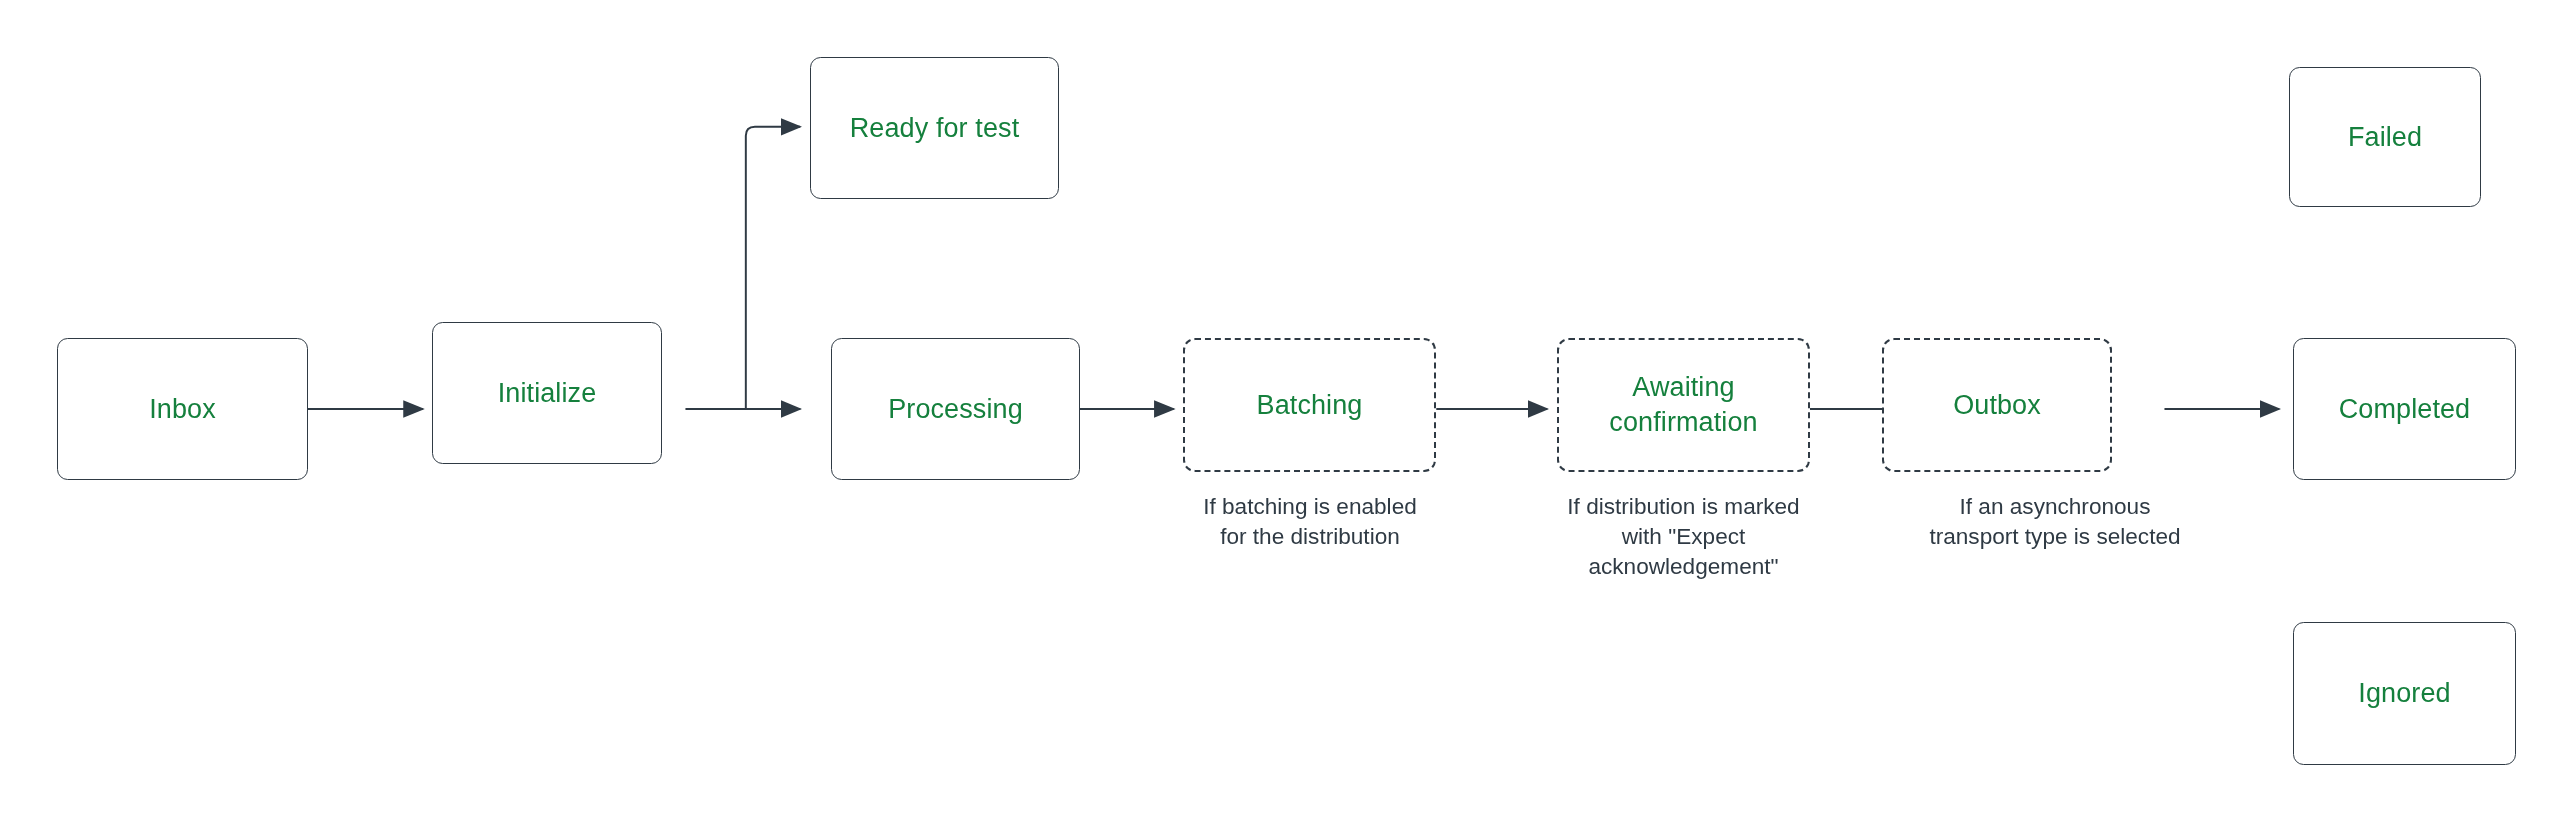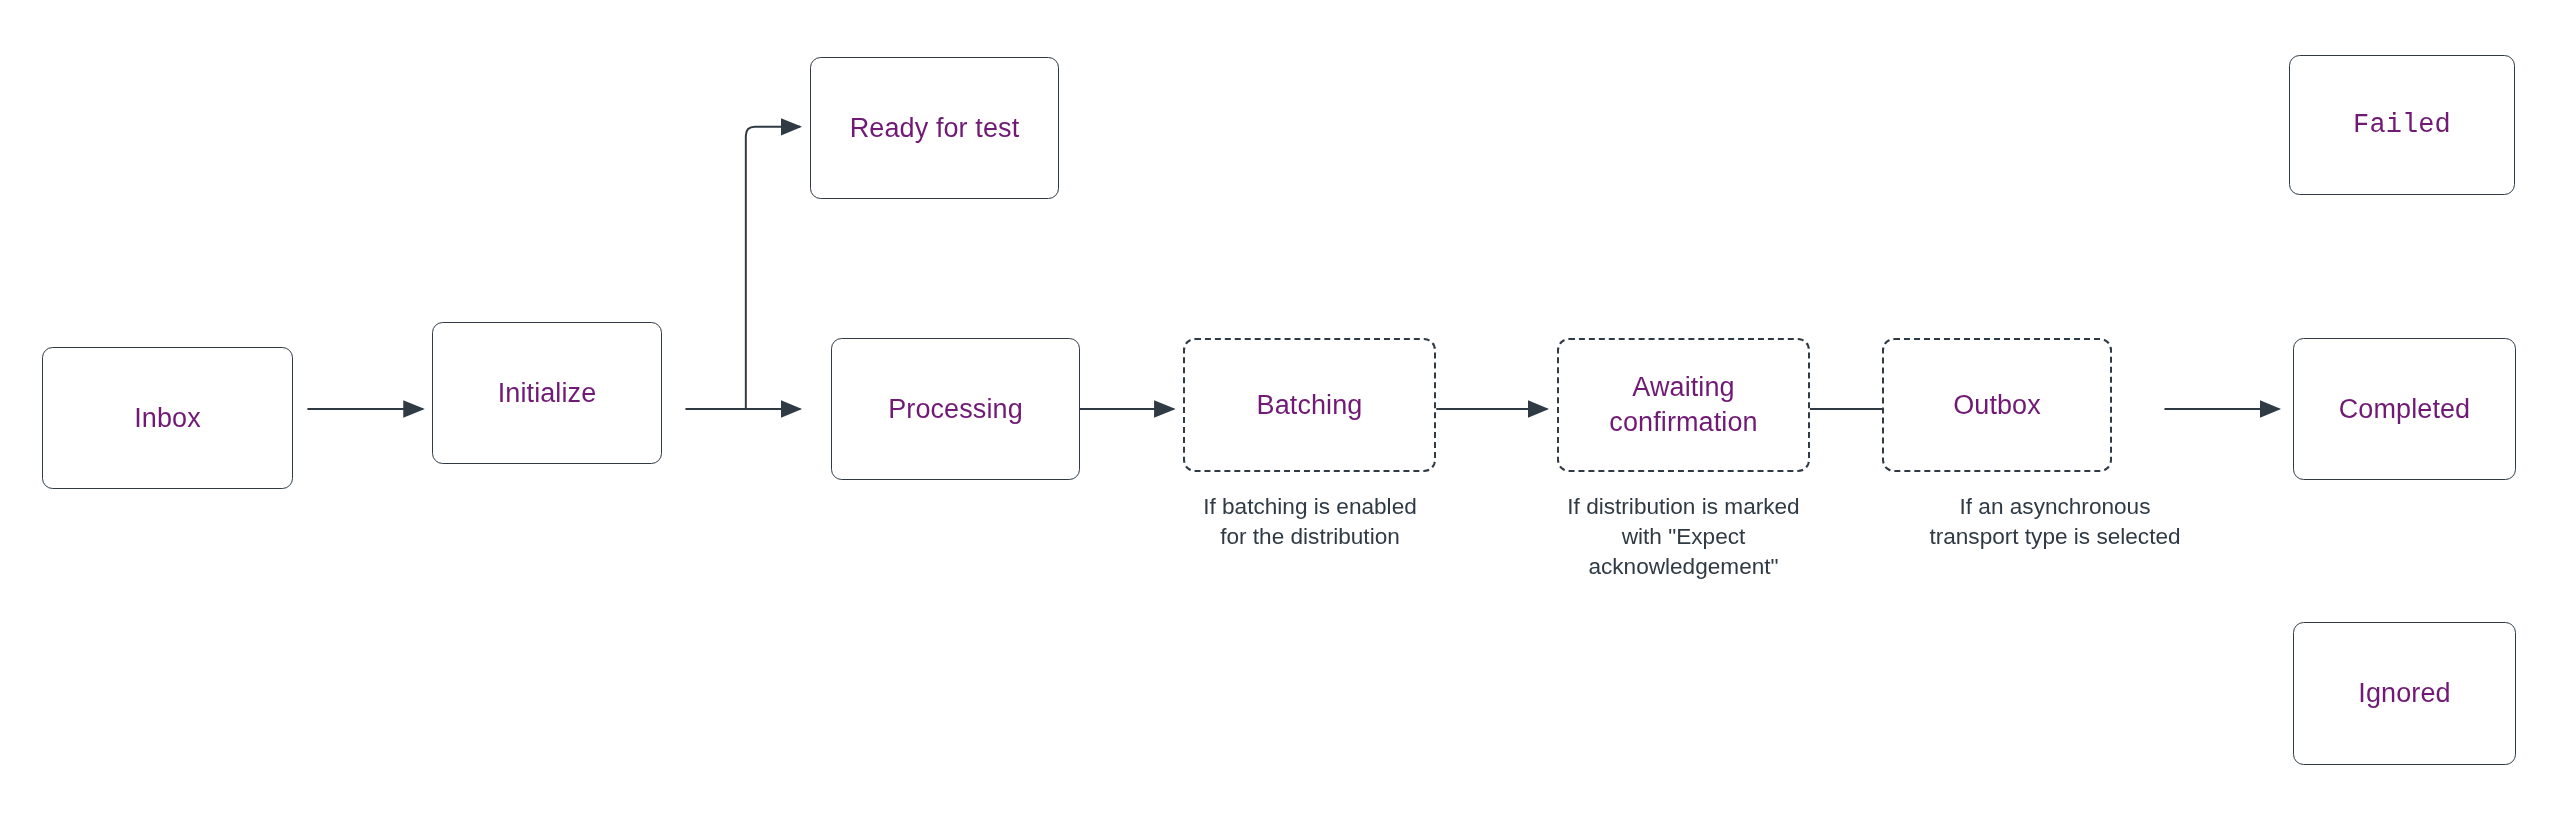--- a/index.html
+++ b/index.html
@@ -31,21 +31,21 @@
     box-sizing: border-box;
     background: #ffffff;
     border: 1.5px solid #2f3a44;
     border-radius: 10.6px;
     display: flex;
     align-items: center;
     justify-content: center;
     text-align: center;
     font-size: 27px;
     line-height: 1.28;
-    color: #701a75;
+    color: #15803d;
     letter-spacing: 0.1px;
   }
   .node.dashed {
     border-style: dashed;
     border-width: 2.3px;
     border-radius: 12px;
   }
   .node-label {
     display: block;
     white-space: pre-line;
@@ -84,21 +84,21 @@
       <path d="M1403,542 L1555,542" marker-end="url(#arrow)"></path>
 
       <path d="M1903,542 L2050,542" marker-end="url(#arrow)"></path>
 
       <path d="M2398,542 L2550,542" marker-end="url(#arrow)"></path>
 
       <path d="M2868,542 L3020,542" marker-end="url(#arrow)"></path>
     </g>
   </svg>
 
-  <div class="node" style="left:42px; top:338px; width:251px; height:142px;margin-top:9px;">
+  <div class="node" style="left:57px; top:338px; width:251px; height:142px;">
     <span class="node-label">Inbox</span>
   </div>
 
   <div class="node" style="left:432px; top:322px; width:230px; height:142px;">
     <span class="node-label">Initialize</span>
   </div>
 
   <div class="node" style="left:810px; top:57px; width:249px; height:142px;">
     <span class="node-label">Ready for test</span>
   </div>
@@ -124,21 +124,21 @@
   <div class="node dashed" style="left:1882px; top:338px; width:230px; height:134px;">
     <span class="node-label">Outbox</span>
   </div>
   <div class="caption" style="left:1885px; top:492px; width:340px;">If an asynchronous
 transport type is selected</div>
 
   <div class="node" style="left:2293px; top:338px; width:223px; height:142px;">
     <span class="node-label">Completed</span>
   </div>
 
-  <div class="node" style="left:2289px; top:55px; width:226px; height:140px;font-family:Liberation Mono, monospace;">
+  <div class="node" style="left:2289px; top:67px; width:192px; height:140px;">
     <span class="node-label">Failed</span>
   </div>
 
   <div class="node" style="left:2293px; top:622px; width:223px; height:143px;">
     <span class="node-label">Ignored</span>
   </div>
 
 </div>
 
 

